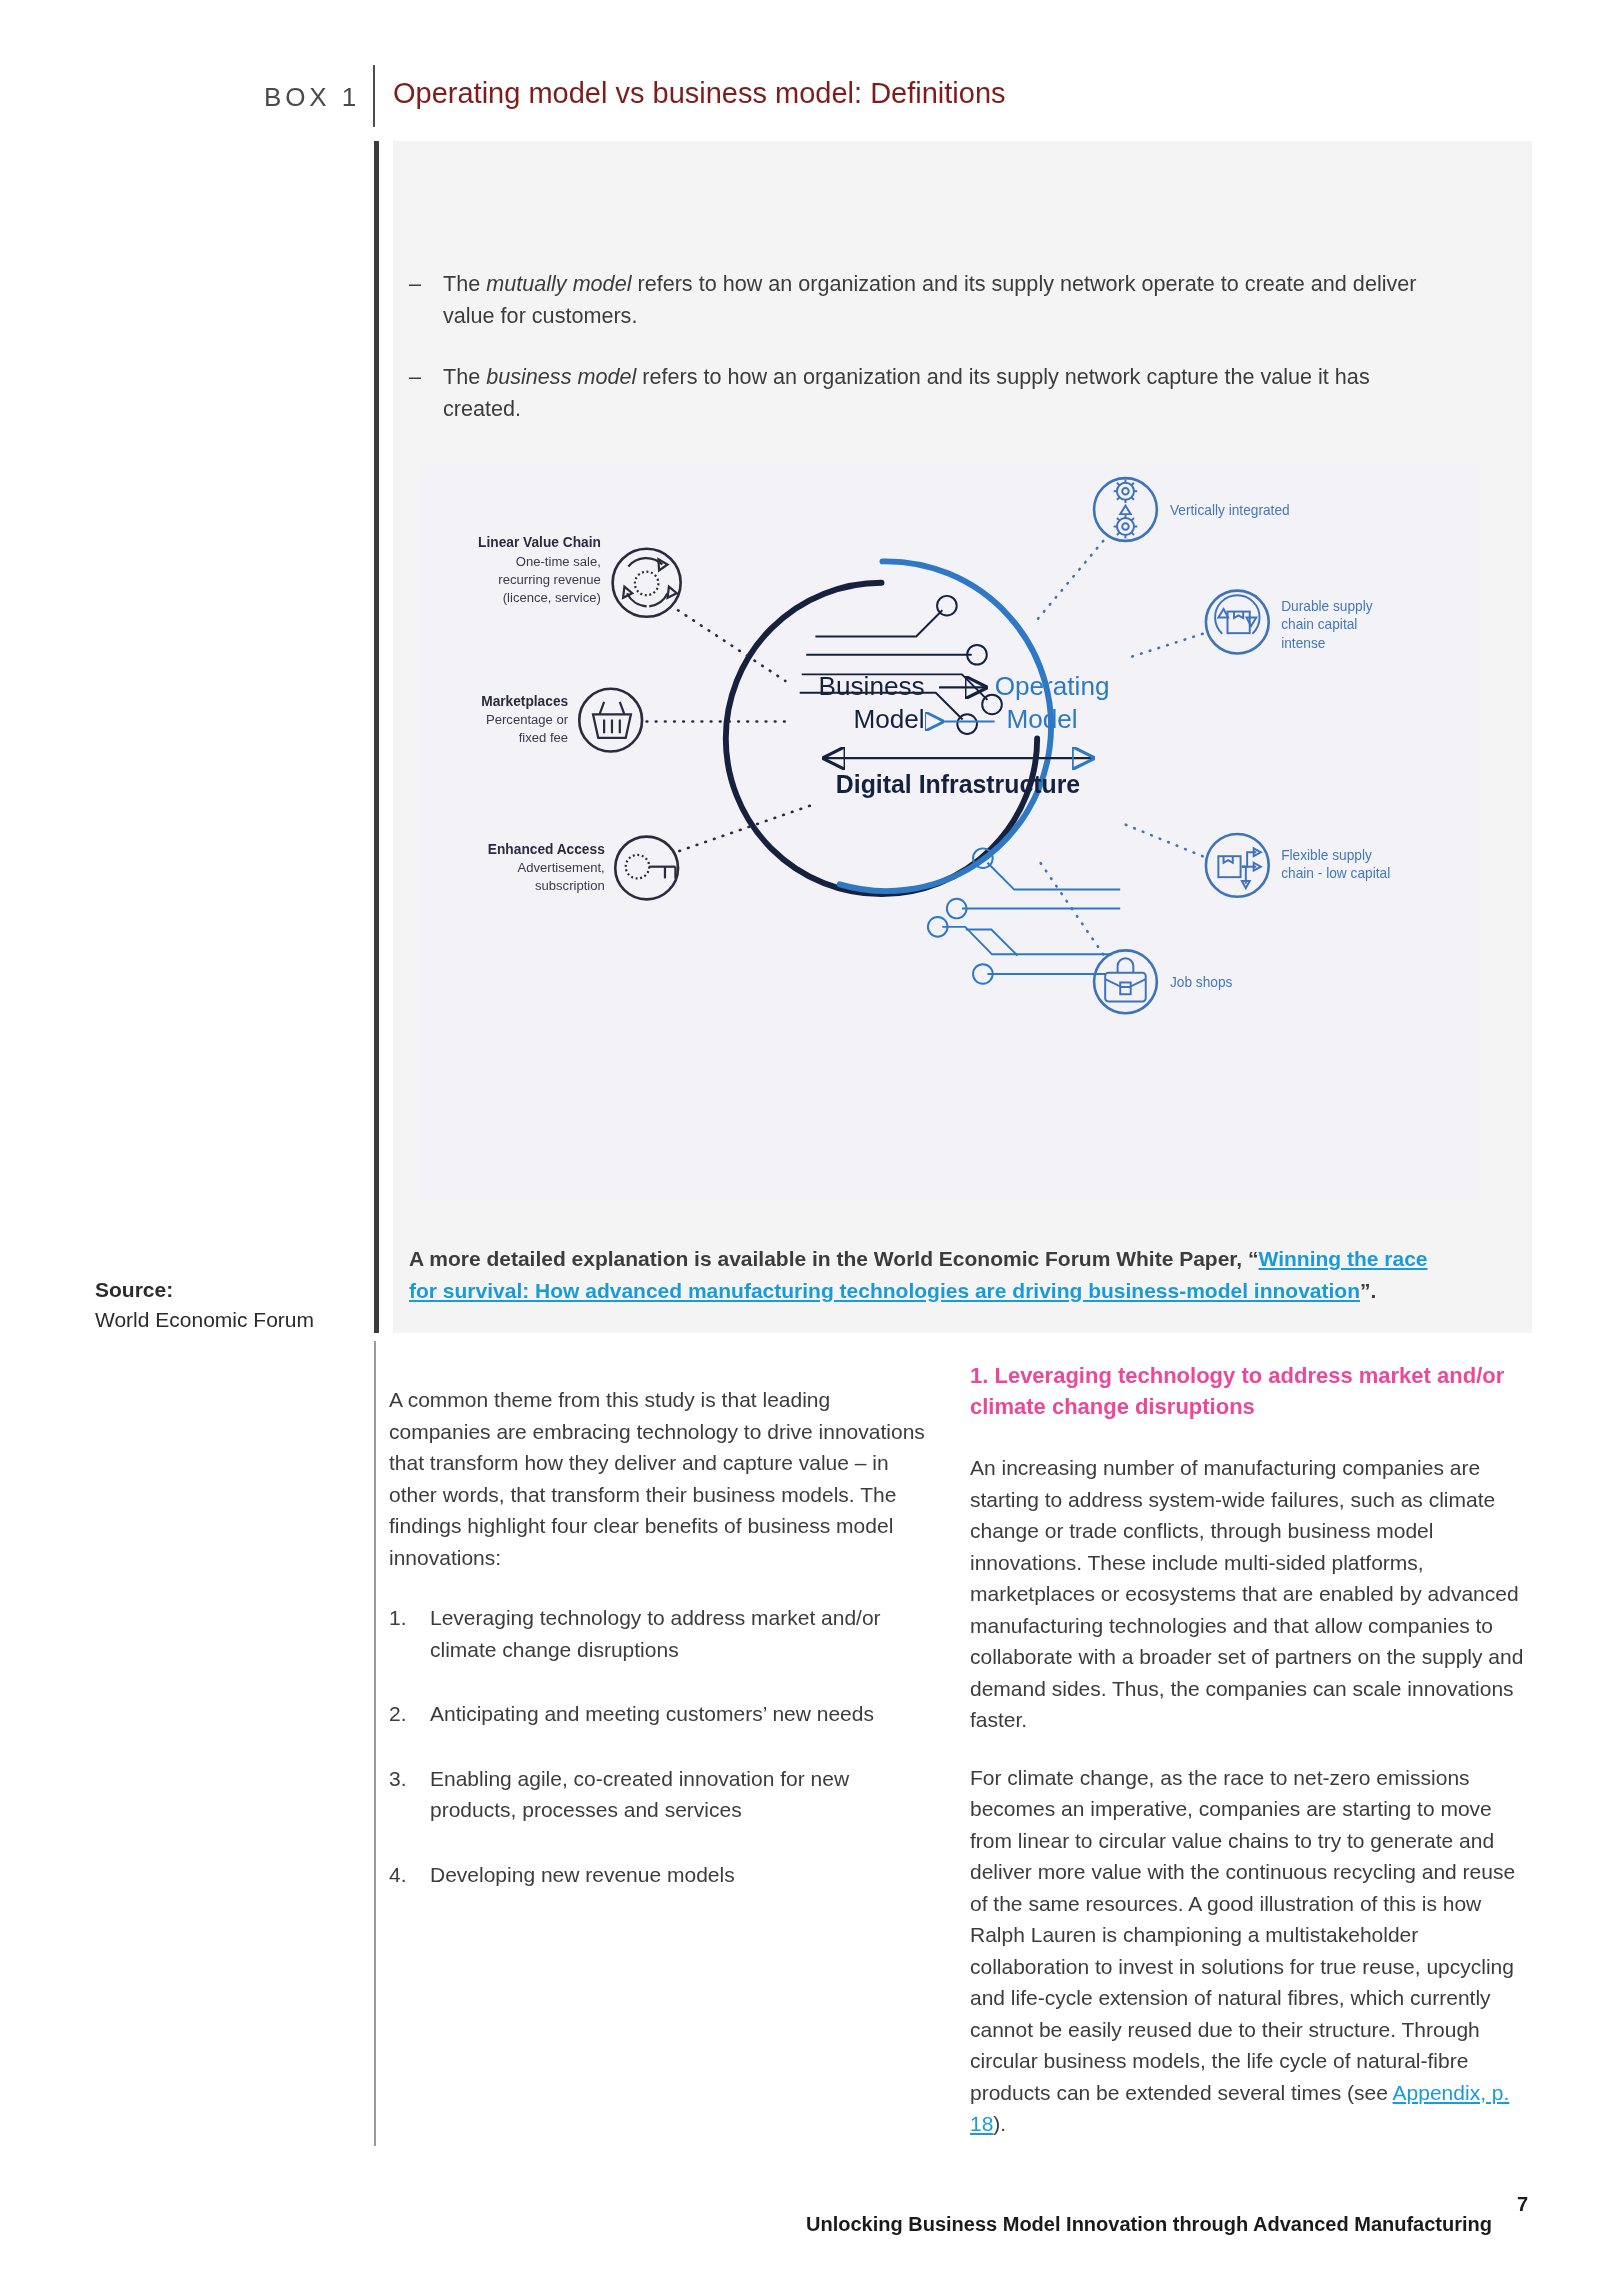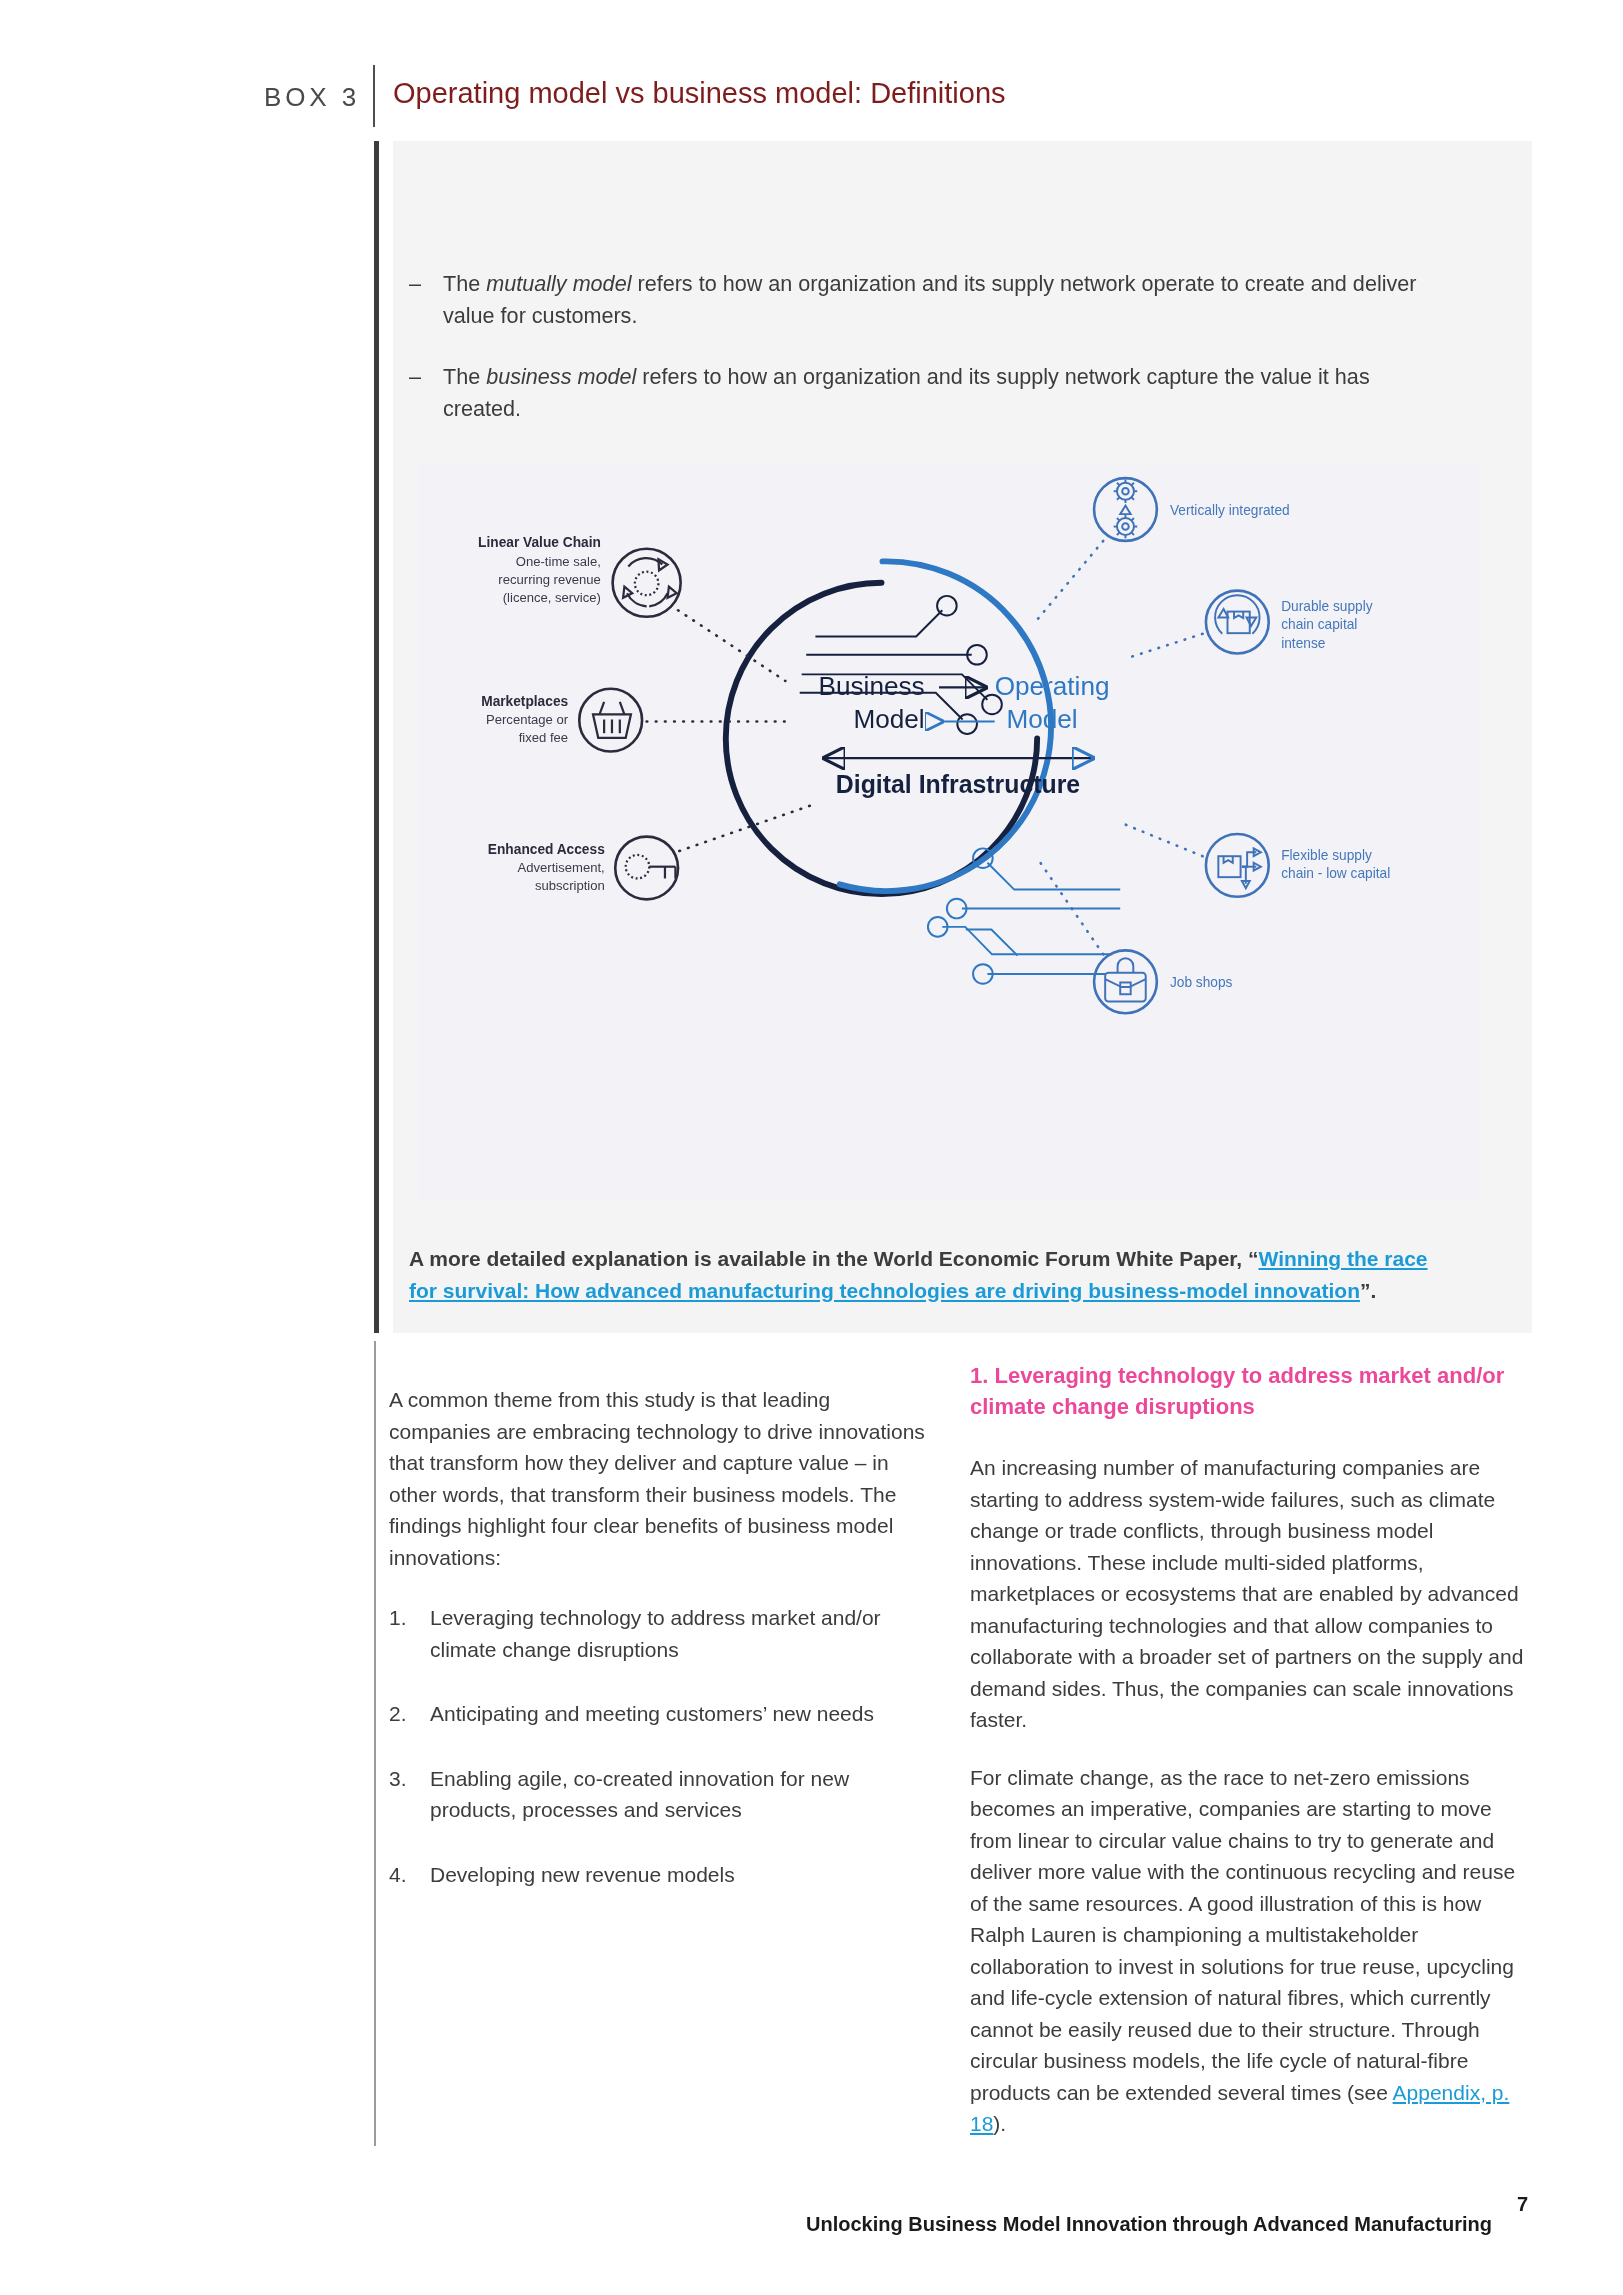--- a/index.html
+++ b/index.html
@@ -105,21 +105,21 @@
   .dlabel-blue{font-family:"Liberation Sans",sans-serif;font-size:21px;fill:#4477bb;}
   .ctr-dark{font-family:"Liberation Sans",sans-serif;font-size:40px;fill:#16213f;}
   .ctr-blue{font-family:"Liberation Sans",sans-serif;font-size:40px;fill:#2e78c4;}
   .ctr-di{font-family:"Liberation Sans",sans-serif;font-size:38px;fill:#16213f;font-weight:bold;}
 </style>
 </head>
 <body>
 
 <div class="page">
 
-  <div class="box-label">BOX 3</div>
+  <div class="box-label">BOX 1</div>
   <div class="box-rule"></div>
   <div class="box-title">Operating model vs business model: Definitions</div>
 
   <div class="panel-rule"></div>
   <div class="panel"></div>
 
 
   <div class="bullets">
     <div class="bullet">
       <span class="dash">–</span>
@@ -317,20 +317,24 @@
       <text class="dlabel-blue" x="1148" y="798" text-anchor="start">Job shops</text>
       <line x1="1046" y1="748" x2="950" y2="608" stroke="#3f72b8" stroke-width="4" stroke-dasharray="1 13" stroke-linecap="round"></line>
     </g>
   </svg>
   </div>
 
   <div class="caption">
     <span>A more detailed explanation is available in the World Economic Forum White Paper, “</span><a href="#">Winning the race for survival: How advanced manufacturing technologies are driving business-model innovation</a><span>”.</span>
   </div>
 
+  <div class="source">
+    <div class="lbl">Source:</div>
+    <div>World Economic Forum</div>
+  </div>
 
   <div class="col-rule"></div>
 
   <div class="col-left">
     <p>A common theme from this study is that leading companies are embracing technology to drive innovations that transform how they deliver and capture value – in other words, that transform their business models. The findings highlight four clear benefits of business model innovations:</p>
     <ol class="numlist">
       <li class="numitem">
         <span class="num">1.</span>
         <span class="ntxt">Leveraging technology to address market and/or climate change disruptions</span>
       </li>

